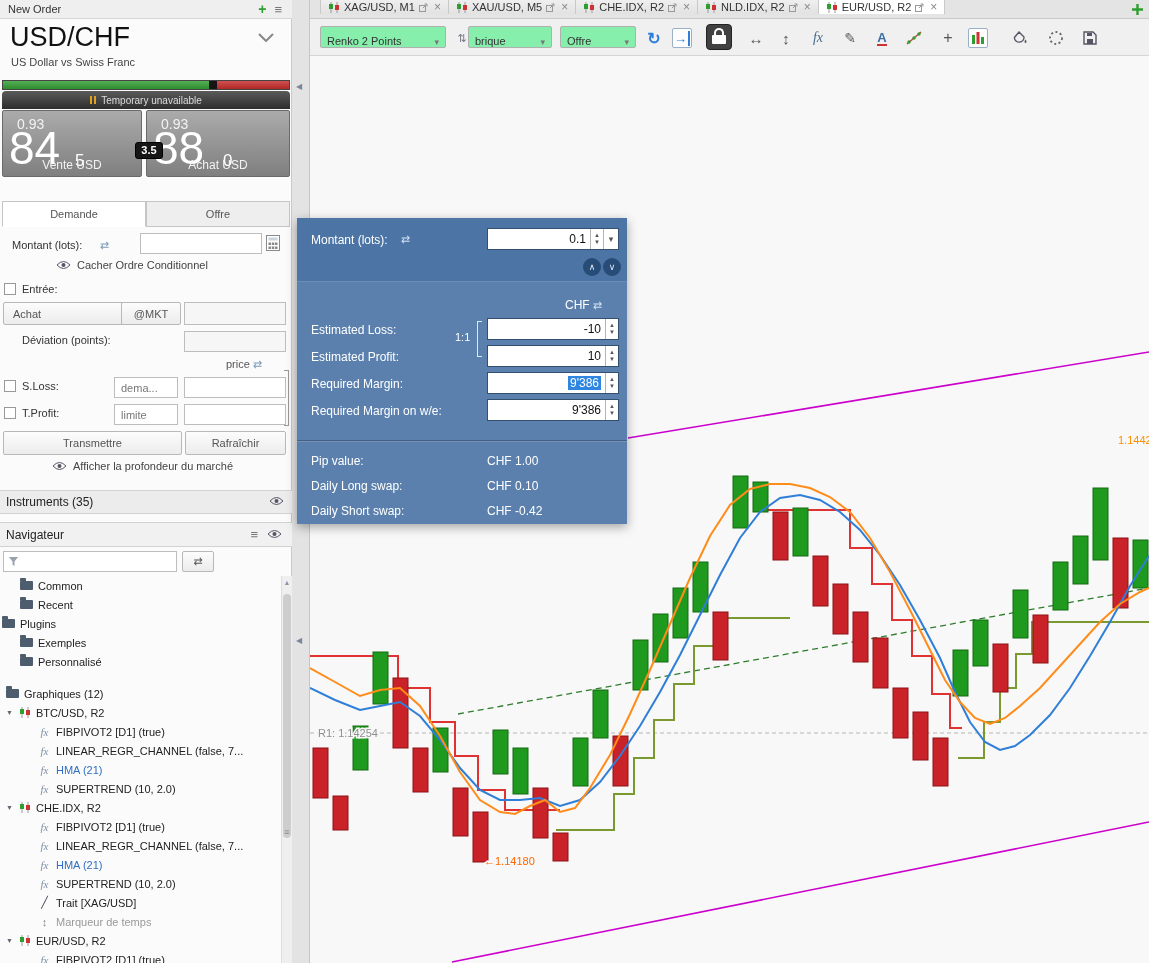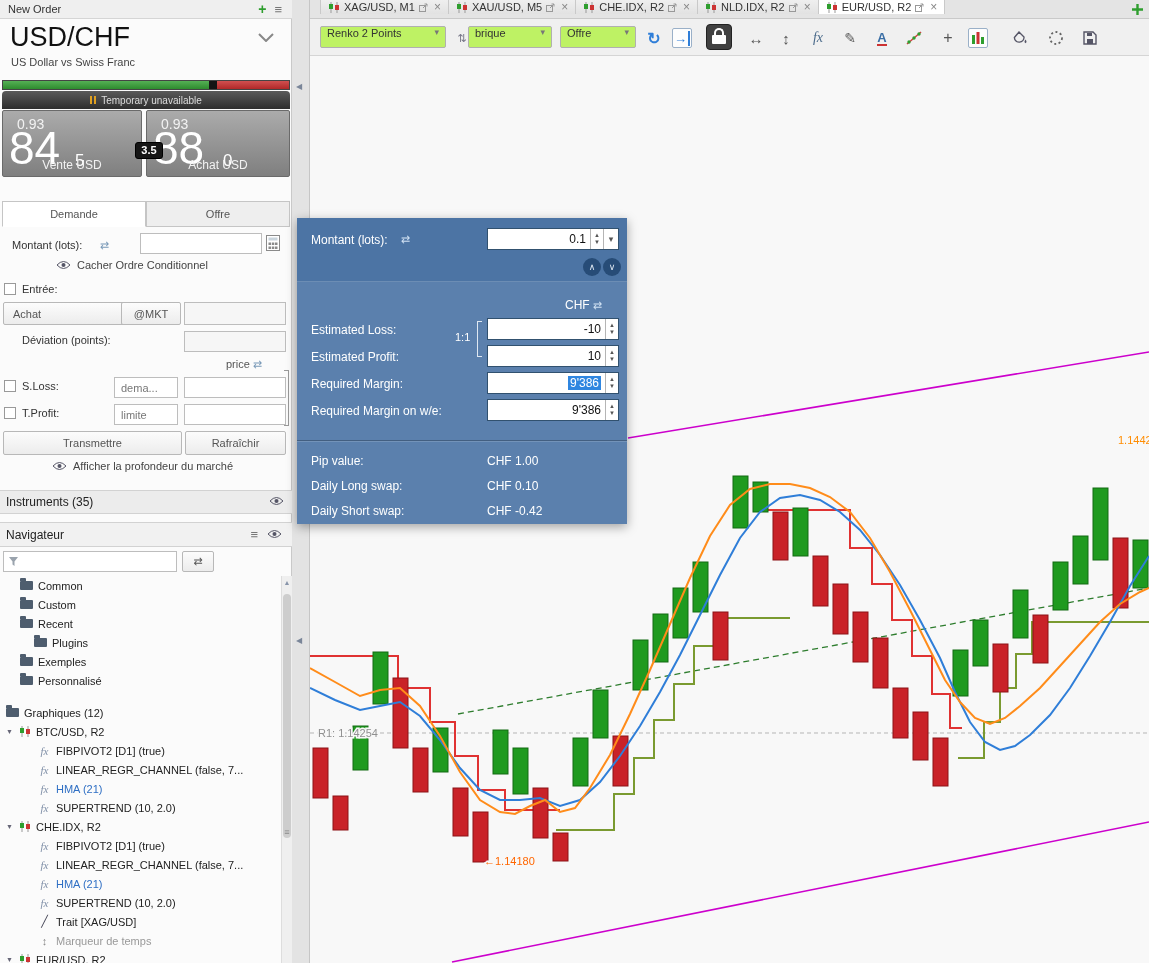--- a/index.html
+++ b/index.html
@@ -70,21 +70,21 @@
 .collapse{position:absolute;left:4px;font-size:8px;color:#7a8699}
 
 
 #tabbar{position:absolute;left:310px;top:0;width:839px;height:19px;background:#e4e4e4;border-bottom:1px solid #c9c9c9;display:flex;align-items:flex-start;padding-left:10px}
 .ctab{display:flex;align-items:center;gap:4px;padding:0 7px;border-right:1px solid #c9c9c9;background:linear-gradient(#efefef,#e2e2e2);font-size:11px;color:#333}
 .ctab:first-child{border-left:1px solid #c9c9c9}
 .ctab.on{background:#fff}
 .ctab .x{color:#888;font-size:12px;margin-left:2px}
 #addchart{position:absolute;right:5px;top:3px}
 #toolbar{position:absolute;left:310px;top:19px;width:839px;height:37px;background:#f0f0f0;border-bottom:1px solid #d5d5d5}
-.tsel{position:absolute;top:7px;height:22px;background:#bef264;border:1px solid #b0b0b0;border-radius:2px;display:flex;align-items:flex-start;font-size:11px;color:#333;padding:0 6px;gap:6px}
+.tsel{position:absolute;top:7px;height:22px;background:#86efac;border:1px solid #b0b0b0;border-radius:2px;display:flex;align-items:flex-end;font-size:11px;color:#333;padding:0 6px;gap:6px}
 .tsel .ca{margin-left:auto;color:#777;font-size:9px}
 .tbtn{position:absolute;top:9px;display:flex;align-items:center;justify-content:center;min-width:20px;height:20px;color:#555}
 .tbtn.boxed{border:1px solid #9ab0c8;background:#fdfdfd;border-radius:2px}
 .lockbtn{position:absolute;top:5px;width:26px;height:26px;background:#414141;border:1px solid #222;border-radius:4px}
 .lockbtn .shk{width:10px;height:7px;border:2px solid #fff;border-bottom:none;border-radius:5px 5px 0 0;margin:3px auto 0}
 .lockbtn .bod{width:14px;height:9px;background:#fff;border-radius:1px;margin:0 auto}
 .fxtool{font-family:"Liberation Serif",serif;font-style:italic;font-size:14px;color:#4a6a8a}
 .atool{font-weight:bold;font-size:13px;color:#3a6ea5;border-bottom:2px solid #cc3333;line-height:13px}
 
 #chartwrap{position:absolute;left:310px;top:56px;width:839px;height:907px;background:#f8f8f8}
@@ -247,27 +247,23 @@
     </div>
     <div class="obtn center" style="left:182px;top:551px;width:32px;height:21px">⇄</div>
 
     <div id="tree">
         <div class="trow" style="padding-left: 20px;">
           <span class="folder"></span>
           <span class="tlabel">Common</span>
         </div>
         <div class="trow" style="padding-left: 20px;">
           <span class="folder"></span>
-          <span class="tlabel">Custom</span>
-        </div>
-        <div class="trow" style="padding-left: 20px;">
-          <span class="folder"></span>
           <span class="tlabel">Recent</span>
         </div>
-        <div class="trow" style="padding-left: 2px; margin-left: 32px;">
+        <div class="trow" style="padding-left: 2px;">
           <span class="folder"></span>
           <span class="tlabel">Plugins</span>
         </div>
         <div class="trow" style="padding-left: 20px;">
           <span class="folder"></span>
           <span class="tlabel">Exemples</span>
         </div>
         <div class="trow" style="padding-left: 20px;">
           <span class="folder"></span>
           <span class="tlabel">Personnalisé</span>

